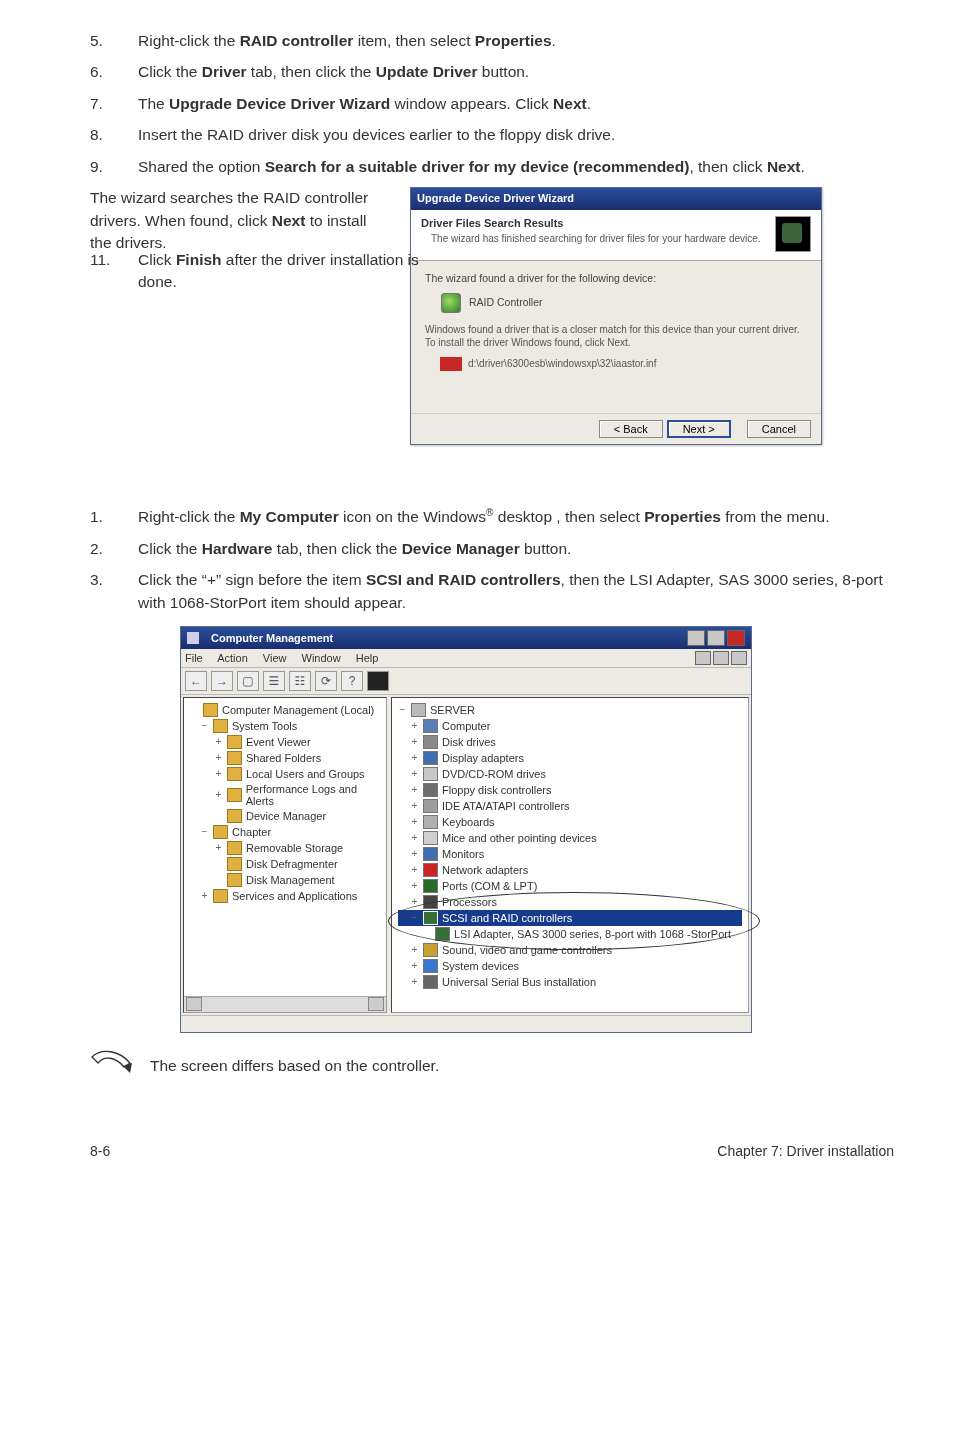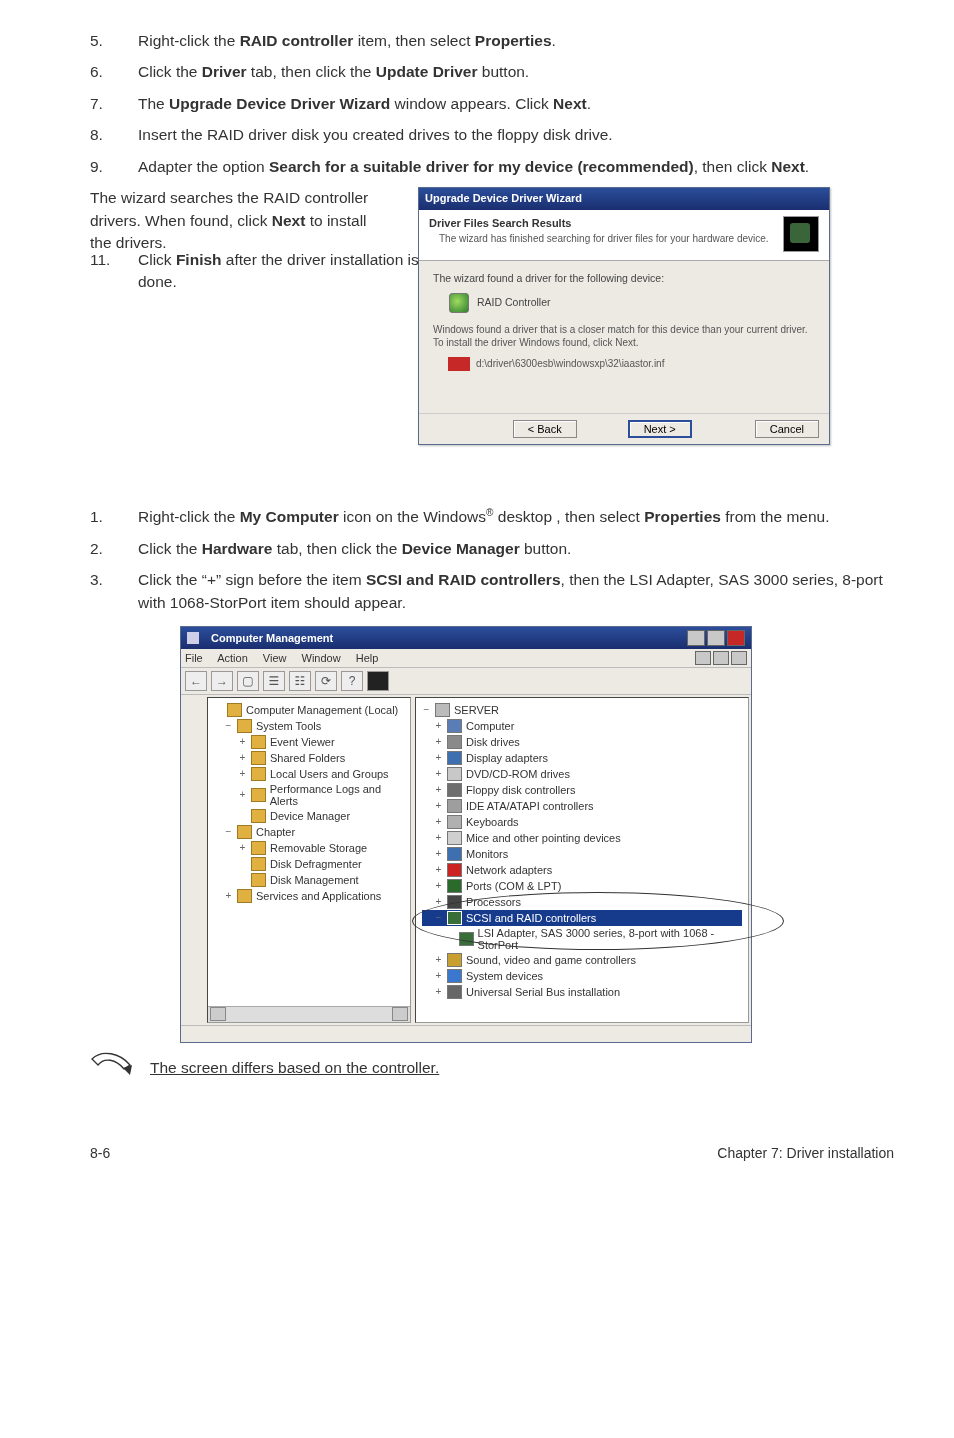--- a/index.html
+++ b/index.html
@@ -33,21 +33,21 @@
   }
   ol.steps > li .txt {
     flex: 1;
   }
   .bold { font-weight: bold; }
   .super { font-size: 0.65em; vertical-align: super; }
 
   
   .split-row {
     display: flex;
-    gap: 28px;
+    gap: 20px;
   }
   .split-left {
     flex: 0 0 300px;
   }
   .split-right {
     flex: 1;
   }
 
   
   .wizard {
@@ -117,21 +117,20 @@
     display:flex; justify-content:flex-end; gap:4px;
     background:#eceae3;
   }
   .wizard .buttons button {
     font-family: Tahoma, Arial, sans-serif;
     font-size: 11px;
     padding: 1px 14px;
     background:#eceae3;
     border:1px solid #888;
     box-shadow: inset 1px 1px 0 #fff;
-    margin-left: 47px;
   }
   .wizard .buttons button.primary {
     border:2px solid #2b4e9b;
   }
 
   
   .verify-intro { margin: 14px 0 18px 0; }
 
   
   .cm-wrap {
@@ -166,21 +165,21 @@
   .cm .menubar .rightbtns .winbtn{width:14px;height:12px;}
   .cm .toolbar{
     padding:3px 4px;border-bottom:1px solid #bbb;
     display:flex;gap:4px;align-items:center;
   }
   .cm .toolbar .tbtn{
     width:20px;height:18px;background:#eee;border:1px solid #999;
     display:flex;align-items:center;justify-content:center;font-size:12px;color:#555;
   }
   .cm .toolbar .lastblack{background:#222;}
-  .cm .panes{display:flex;padding-left:24px;}
+  .cm .panes{display:flex;}
   .cm .tree{
     width:198px;background:#fff;border:1px inset #999;
     margin:2px; padding:4px 2px 40px 2px; font-size:11px;color:#333;
     position:relative;
   }
   .cm .tree .node{display:flex;align-items:center;gap:4px;padding:1px 0 1px 4px;}
   .cm .tree .node .pm{width:9px;text-align:center;color:#666;font-size:10px;}
   .cm .tree .node .ic{width:13px;height:12px;background:#e0b040;border:1px solid #9e7a22;flex:none;}
   .cm .tree .node.depth1{padding-left:14px;}
   .cm .tree .node.depth2{padding-left:28px;}
@@ -227,22 +226,21 @@
     border-radius:50%;
     width:370px;height:56px;
     pointer-events:none;
   }
 
   .cm .statusbar{height:16px;background:#eceae3;border-top:1px solid #bbb;}
 
   
   .note-row{
     display:flex;align-items:center;gap:16px;
-    margin-top:8px;
-    text-decoration:underline;
+    margin-top:16px;
   }
   .note-row .nicon{
     width:44px;height:34px;position:relative;flex:none;
   }
   .note-row .nicon svg{width:44px;height:34px;}
   .note-row .ntext{font-size:15.5px;}
 
   
   .footer{
     display:flex;justify-content:space-between;
@@ -268,26 +266,26 @@
       </span>
     </li>
     <li>
       <span class="num">7.</span>
       <span class="txt">
         <span>The </span><span class="bold">Upgrade Device Driver Wizard</span><span> window appears. Click </span><span class="bold">Next</span><span>.</span>
       </span>
     </li>
     <li>
       <span class="num">8.</span>
-      <span class="txt">Insert the RAID driver disk you created drives to the floppy disk drive.</span>
+      <span class="txt">Insert the RAID driver disk you devices earlier to the floppy disk drive.</span>
     </li>
     <li>
       <span class="num">9.</span>
       <span class="txt">
-        <span>Adapter the option </span><span class="bold">Search for a suitable driver for my device (recommended)</span><span>, then click </span><span class="bold">Next</span><span>.</span>
+        <span>Shared the option </span><span class="bold">Search for a suitable driver for my device (recommended)</span><span>, then click </span><span class="bold">Next</span><span>.</span>
       </span>
     </li>
     <li>
       <span class="txt split-row">
         <span class="split-left">
           <span>The wizard searches the RAID controller drivers. When found, click </span><span class="bold">Next</span><span> to install the drivers.</span>
           <br><br>
           <span style="display:flex">
             <span style="flex:0 0 0px"></span>
           </span>

